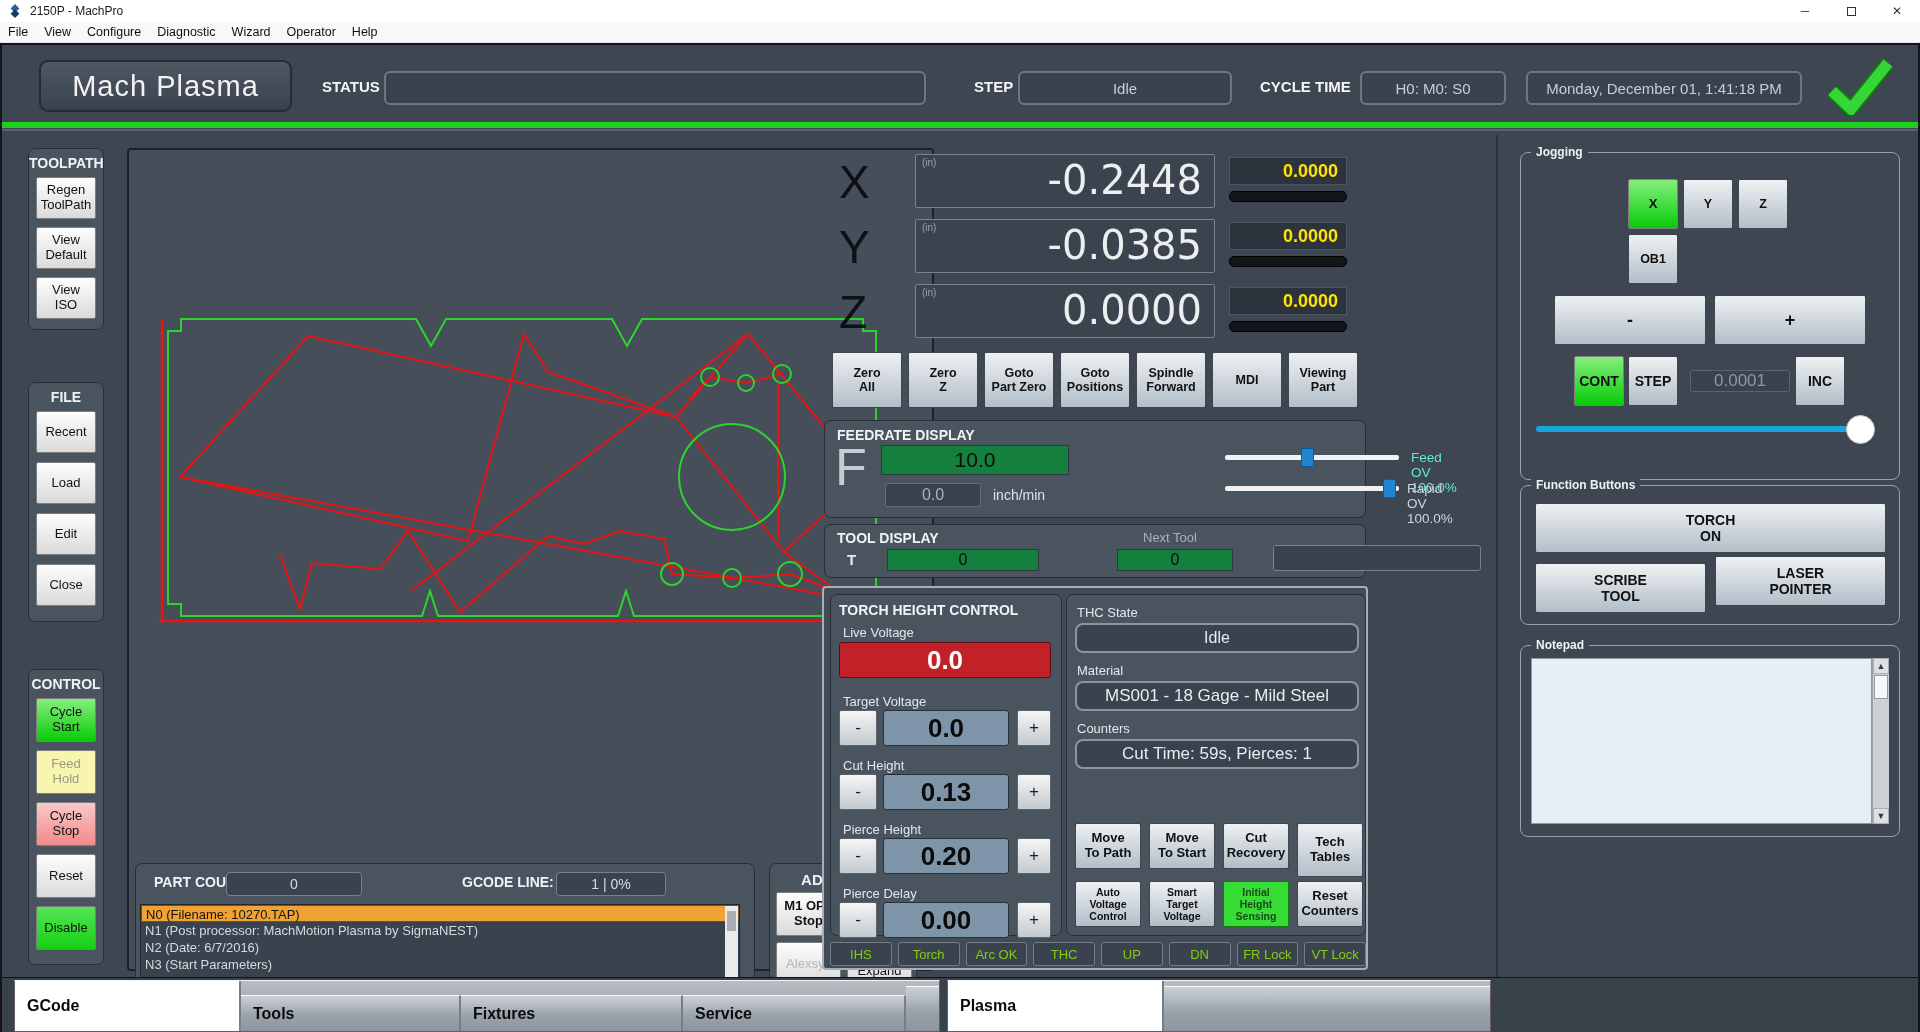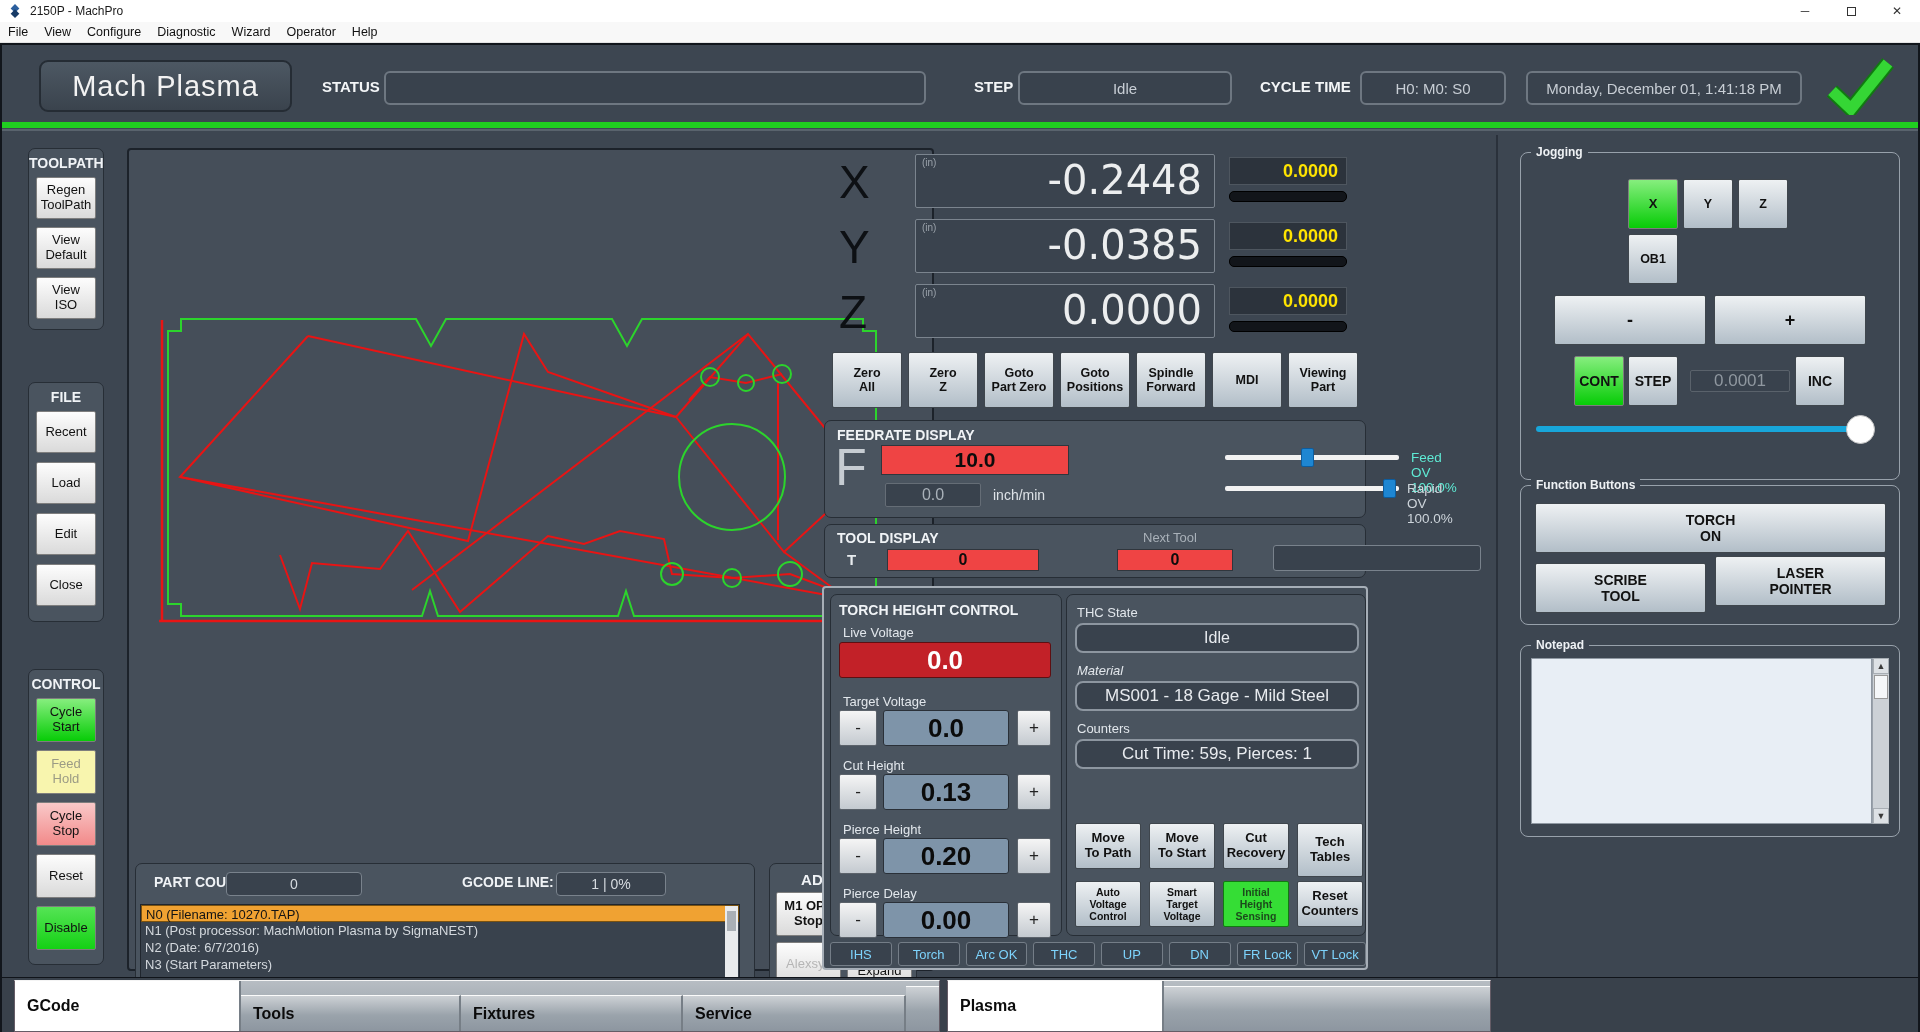--- a/index.html
+++ b/index.html
@@ -39,21 +39,21 @@
          color:#111; font-size:13px; line-height:1.15; }
   .btn-blue { background:linear-gradient(#eef1f3,#b2bec8); border:1px solid #3f464d; font-weight:bold; font-size:12.5px; }
   .btn-green { background:linear-gradient(#86ee7e,#07cc07); }
   .btn-yellow { background:#f8f5ae; color:#9b9b85; }
   .btn-red { background:linear-gradient(#f9c9c9,#f28a8a); }
   .btn-bgreen { background:linear-gradient(#55e455,#14d114); }
   .btn-disabled { color:#b5b5b5; }
 
   
   .dark-field { background:#39424d; border:1px solid #79828c; border-radius:4px; color:#d6dbe0; display:flex; align-items:center; justify-content:center; }
-  .steel-field { background:#ef4444; border:1px solid #30363d; color:#0c0c0c; display:flex; align-items:center; justify-content:center;font-weight:bold; }
+  .steel-field { background:#15803d; border:1px solid #30363d; color:#0c0c0c; display:flex; align-items:center; justify-content:center; }
 
   
   .preview { position:absolute; left:125px; top:103px; width:807px; height:823px; background:#454e59; border:2px solid #1c222a; border-radius:4px; }
   .gcode-list { position:absolute; left:4px; top:40px; width:600px; height:98px; background:#39424d; border:1px solid #20262e; overflow:hidden; }
   .gcode-row { height:17px; line-height:17px; font-size:13px; color:#d4d9de; padding-left:4px; white-space:nowrap; }
   .gcode-row.hl { background:#f0a232; color:#141414; border:1px solid #7a5210; }
   .list-scroll { position:absolute; right:1px; top:1px; width:13px; height:96px; background:#e9ebed; }
   .list-thumb { position:absolute; left:2px; top:5px; width:9px; height:20px; background:#a9afb5; }
 
   
@@ -67,21 +67,21 @@
   
   .slider-track { position:absolute; background:#f2f2f2; border-radius:2px; height:5px; }
   .slider-thumb { position:absolute; width:13px; height:19px; background:#1e86d2; border:1px solid #0c5c9e; border-radius:2px; }
 
   
   .small-label { font-size:13px; color:#e2e7ec; }
   .red-field { background:#c22128; border:1px solid #5e0f12; border-radius:3px; color:#fff; font-weight:bold; font-size:26px; display:flex; align-items:center; justify-content:center; }
   .thc-val { background:#7e94a9; border:1px solid #2a3038; border-radius:3px; color:#0b0b0b; font-weight:bold; font-size:26px; display:flex; align-items:center; justify-content:center; }
   .pm-btn { background:linear-gradient(#f5f5f5,#c4cad0); border:1px solid #5c636b; border-radius:2px; font-size:17px; color:#222; display:flex; align-items:center; justify-content:center; }
   .thc-display { background:#39424d; border:2px solid #8d96a0; border-radius:8px; color:#e8ebef; display:flex; align-items:center; justify-content:center; }
-  .ind-box { flex:1; background:#39424d; border:1px solid #747d87; border-radius:3px; color:#7dd3fc; font-size:13px; display:flex; align-items:center; justify-content:center; height:24px; }
+  .ind-box { flex:1; background:#39424d; border:1px solid #747d87; border-radius:3px; color:#84cc16; font-size:13px; display:flex; align-items:center; justify-content:center; height:24px; }
 
   
   .fset { position:absolute; border:1px solid #98a1ab; border-radius:8px; }
   .fset-legend { position:absolute; top:-8px; left:10px; background:#3d4651; padding:0 5px; font-size:12px; font-weight:bold; color:#eef1f4; }
 
   
   .tabstrip { position:absolute; left:0; top:932px; width:1916px; height:57px; background:#39414b; border-top:1px solid #10141a; }
   .tabgroup { position:absolute; top:2px; height:52px; background:linear-gradient(#b7bdc3,#8f98a1); border:1px solid #655c66; border-top:1px solid #f4f4f4; display:flex; }
   .tab { font-size:16px; font-weight:bold; color:#0b0b0b; display:flex; align-items:center; padding-left:12px; }
   .tab.active { background:#fff; border-right:2px solid #767e86; }
@@ -322,21 +322,21 @@
 
       <div class="small-label" style="position:absolute; left:12px; top:291px;">Pierce Delay</div>
       <div class="pm-btn" style="position:absolute; left:8px; top:307px; width:38px; height:36px;">-</div>
       <div class="thc-val" style="position:absolute; left:52px; top:307px; width:126px; height:36px;">0.00</div>
       <div class="pm-btn" style="position:absolute; left:186px; top:307px; width:34px; height:36px;">+</div>
     </div>
 
     <div class="panel" style="left:242px; top:6px; width:300px; height:342px;">
       <div class="small-label" style="position:absolute; left:10px; top:10px;">THC State</div>
       <div class="thc-display" style="position:absolute; left:8px; top:28px; width:284px; height:30px; font-size:16px;">Idle</div>
-      <div class="small-label" style="position:absolute; left:10px; top:68px;font-style:italic;">Material</div>
+      <div class="small-label" style="position:absolute; left:10px; top:68px;">Material</div>
       <div class="thc-display" style="position:absolute; left:8px; top:86px; width:284px; height:30px; font-size:17px;">MS001 - 18 Gage - Mild Steel</div>
       <div class="small-label" style="position:absolute; left:10px; top:126px;">Counters</div>
       <div class="thc-display" style="position:absolute; left:8px; top:144px; width:284px; height:30px; font-size:17px;">Cut Time: 59s, Pierces: 1</div>
 
       <div class="btn btn-blue pre" style="position:absolute; left:8px; top:228px; width:66px; height:46px; font-size:13px;">Move
 To Path</div>
       <div class="btn btn-blue pre" style="position:absolute; left:82px; top:228px; width:66px; height:46px; font-size:13px;">Move
 To Start</div>
       <div class="btn btn-blue pre" style="position:absolute; left:156px; top:228px; width:66px; height:46px; font-size:13px;">Cut
 Recovery</div>

